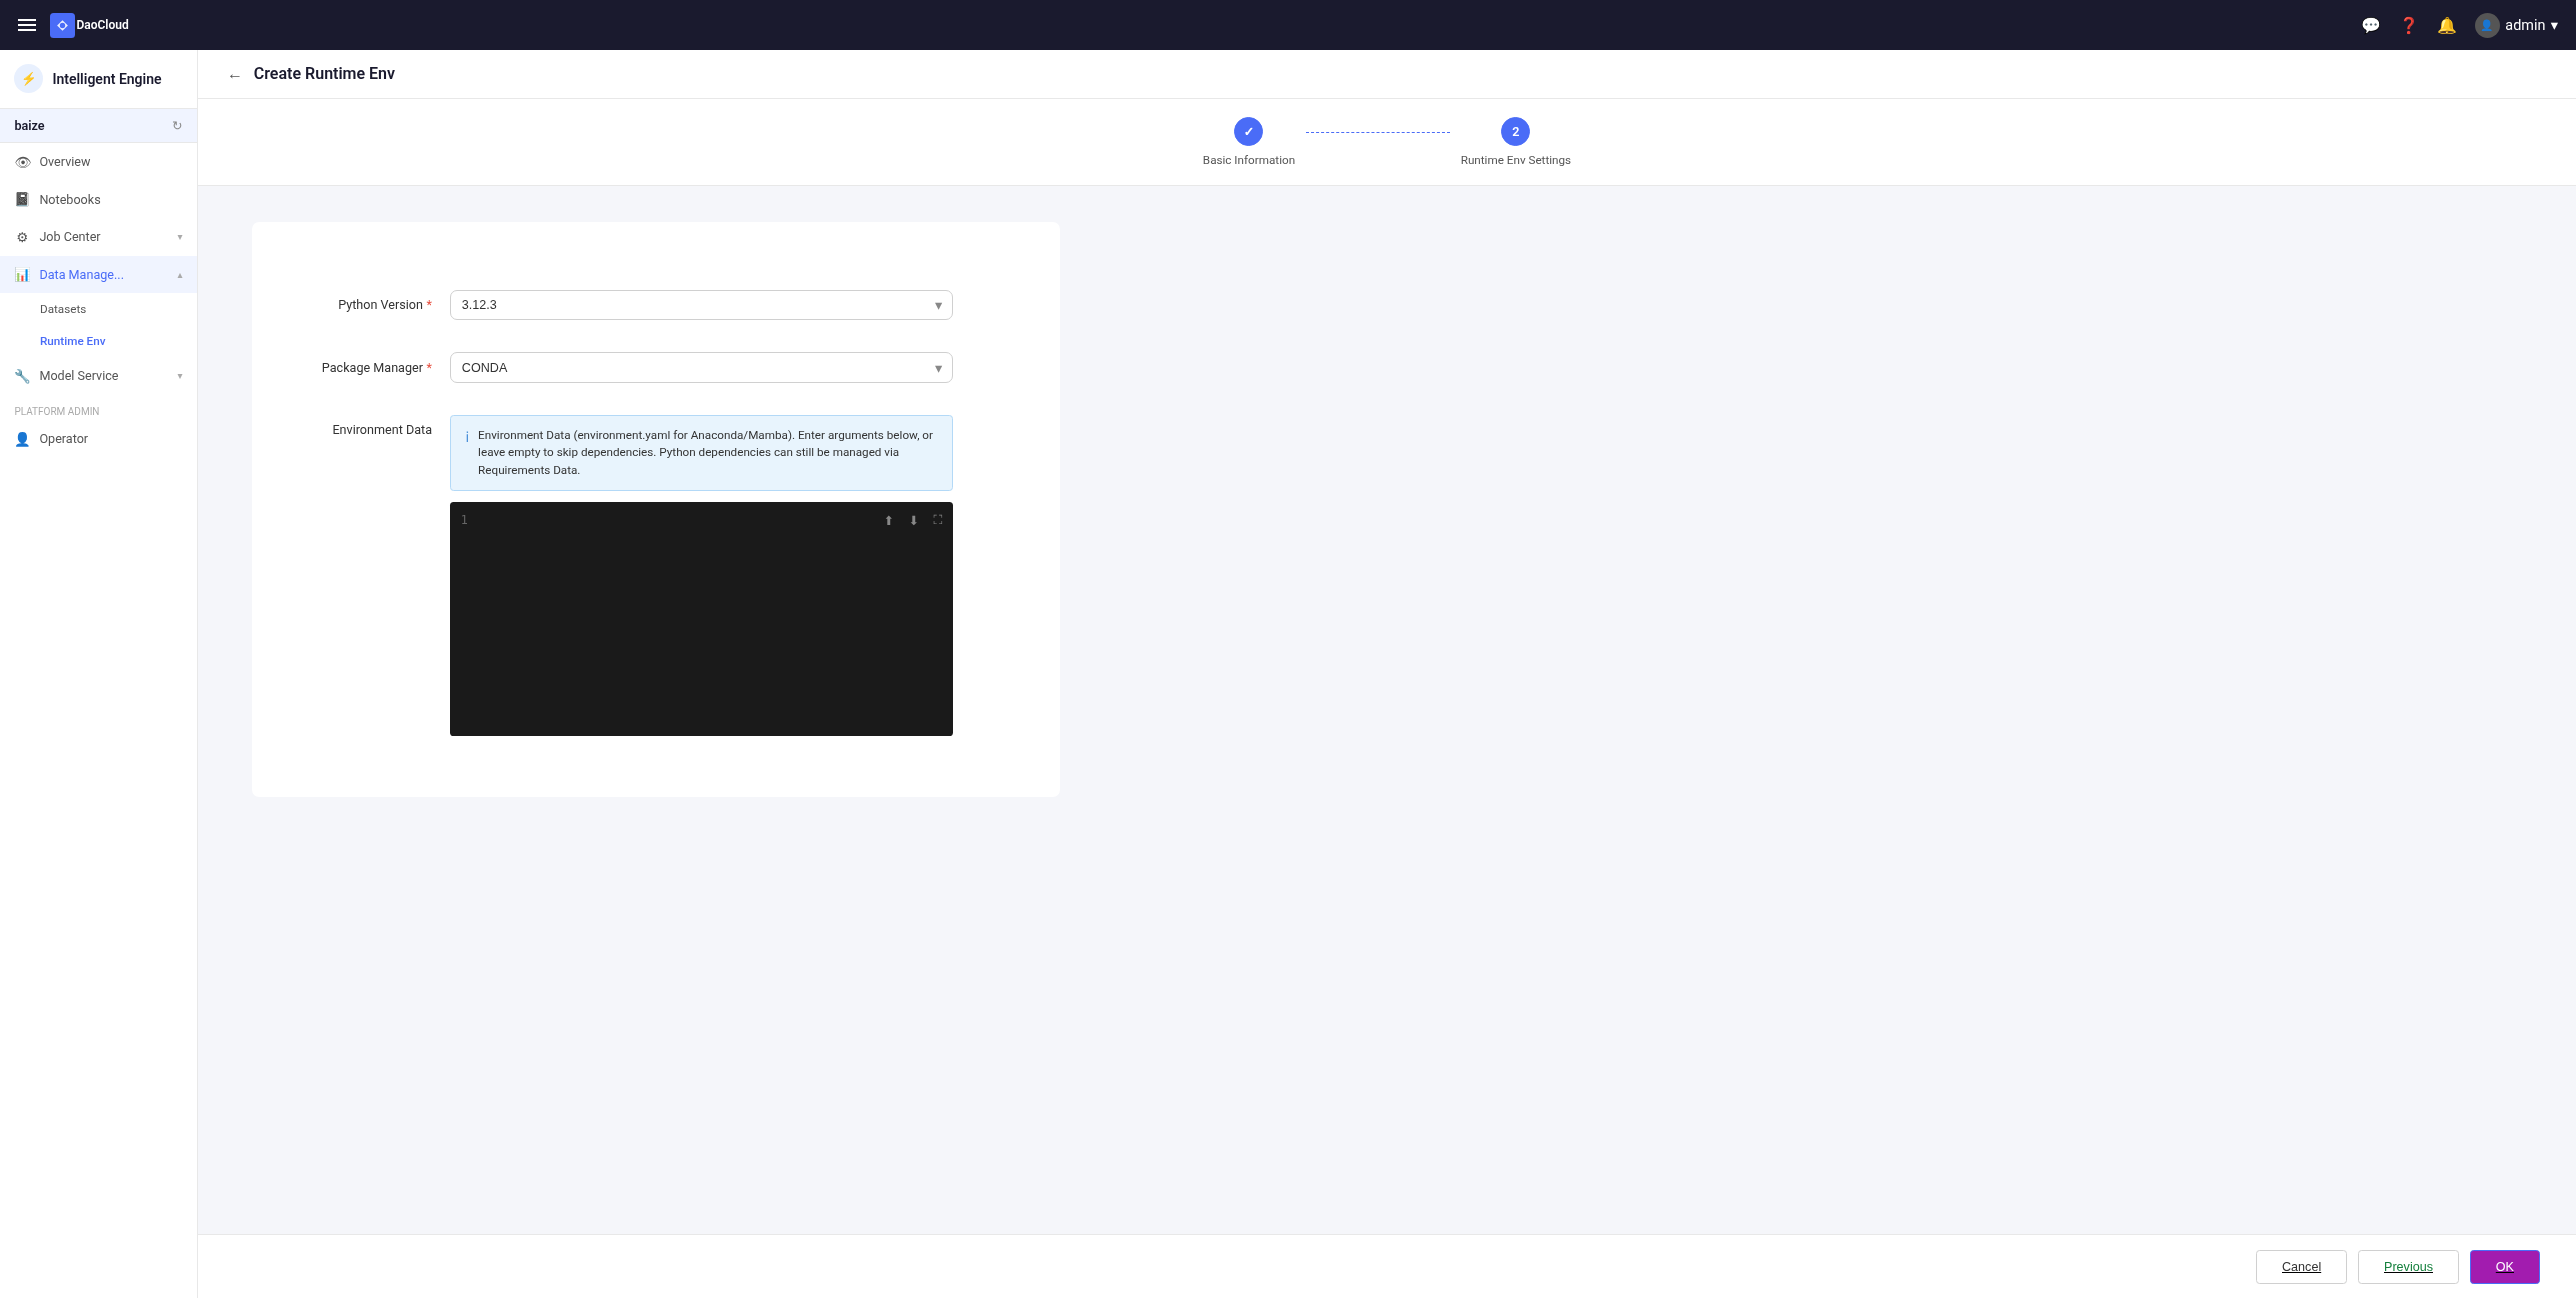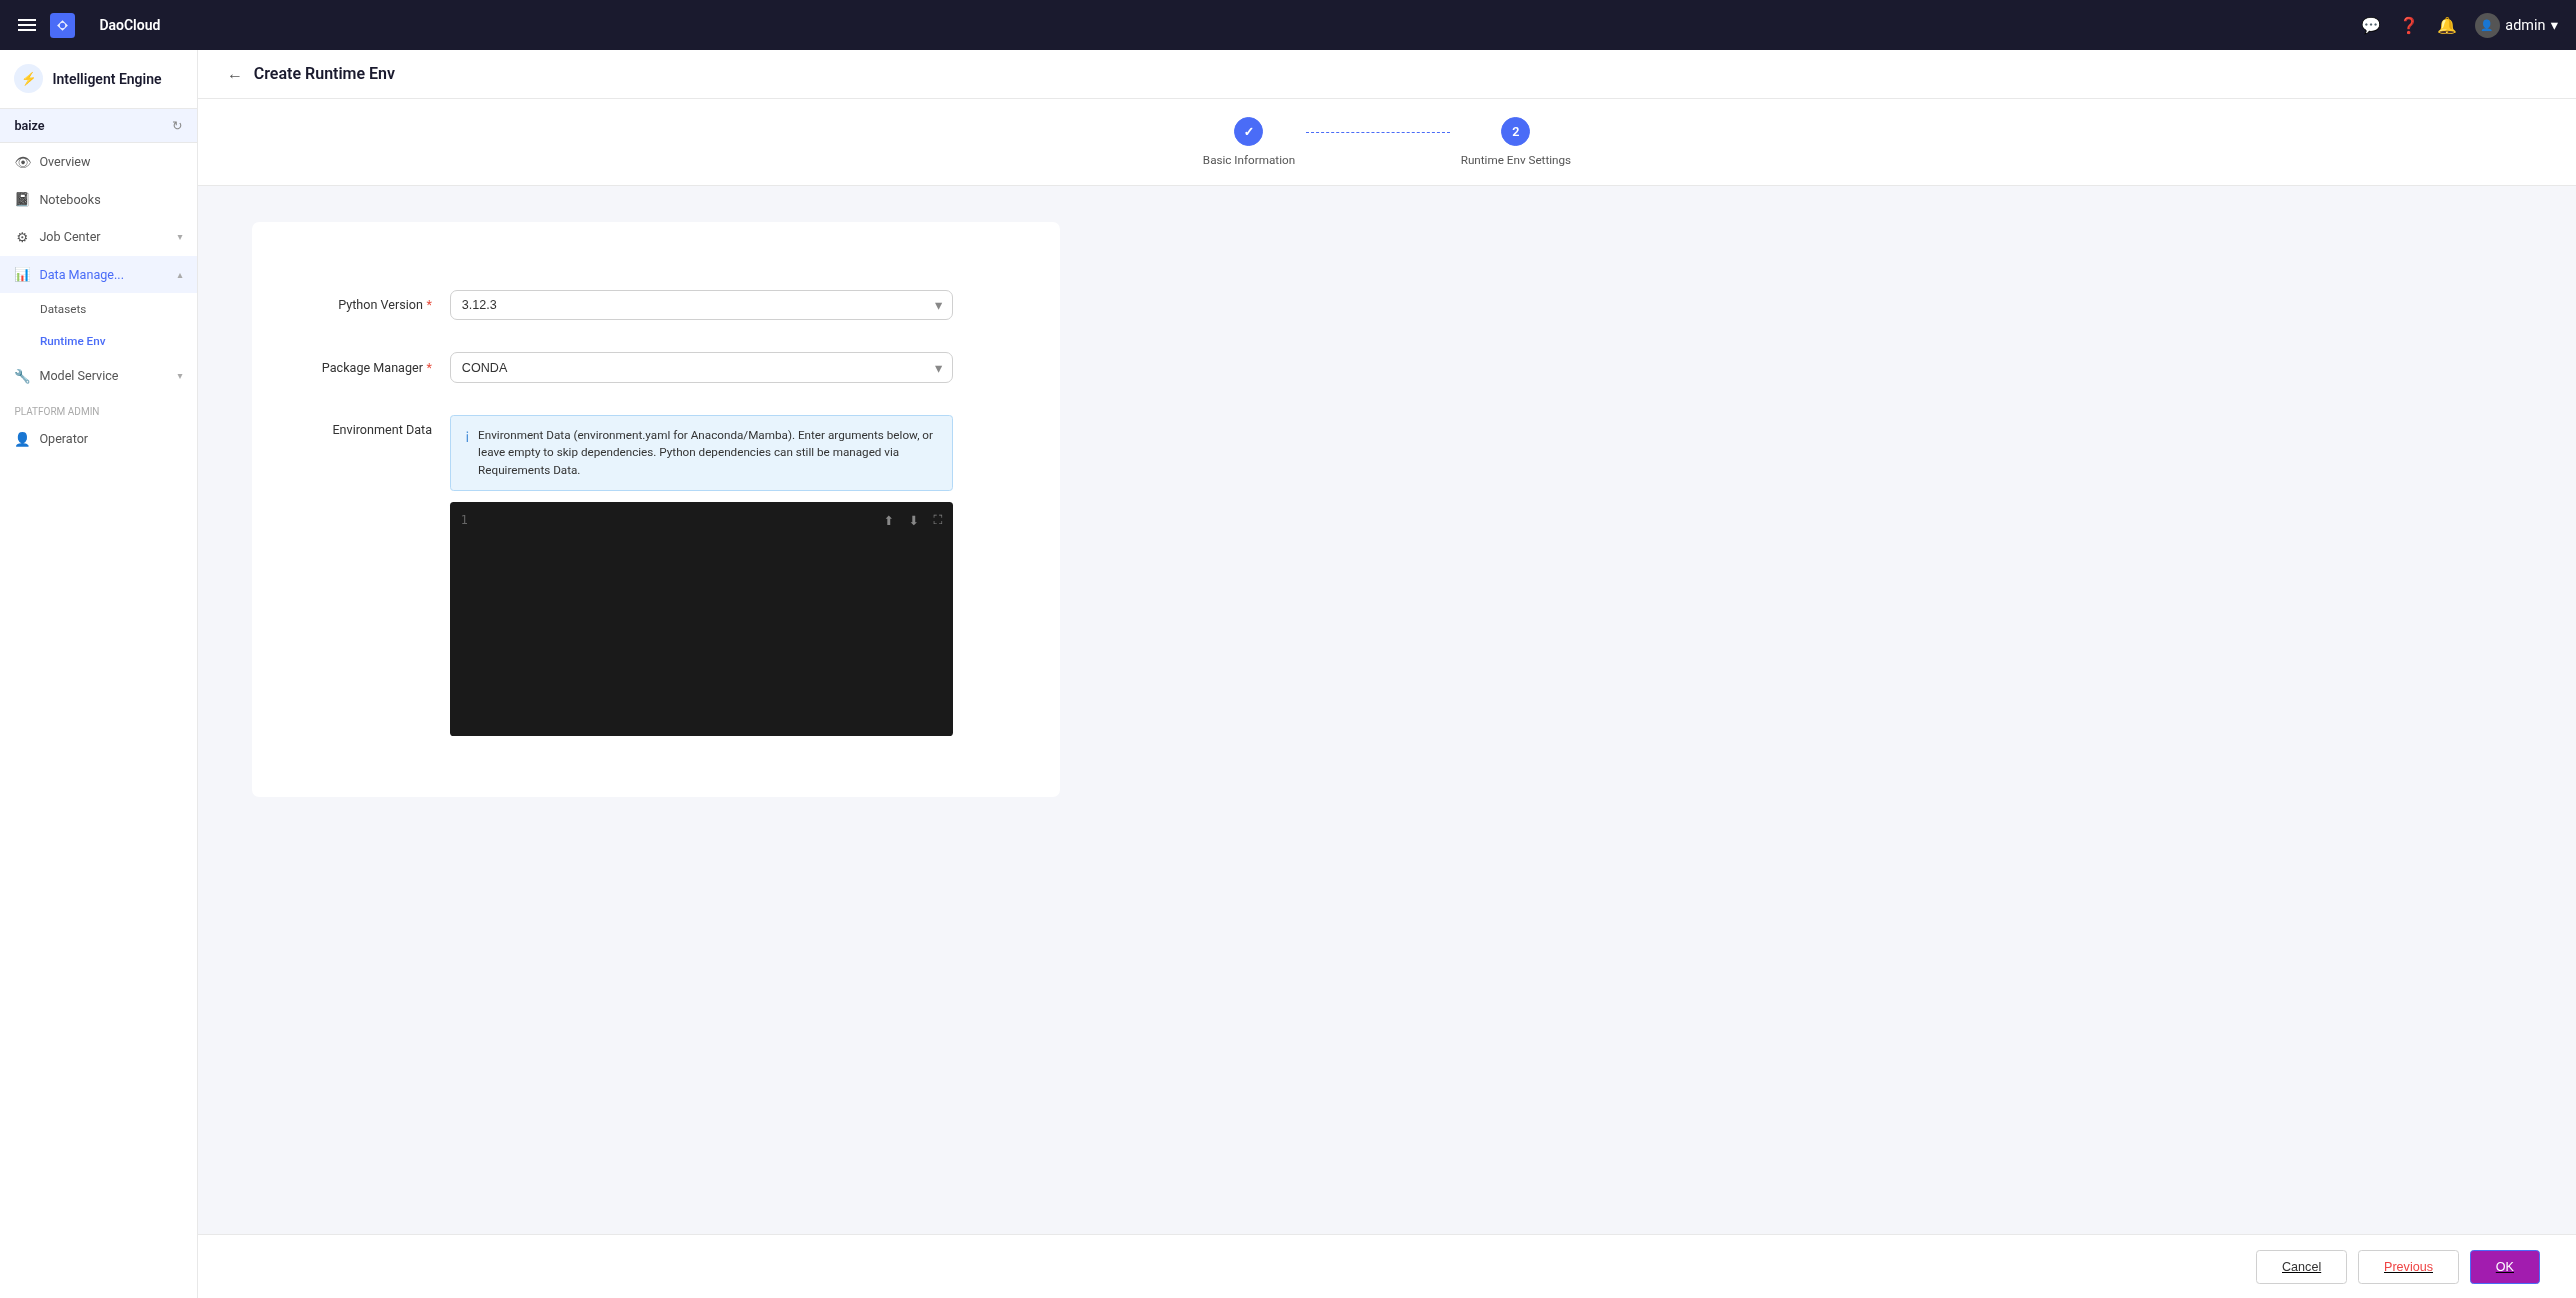--- a/index.html
+++ b/index.html
@@ -12,21 +12,21 @@
       display: flex;
       align-items: center;
       padding: 0 18px;
       flex-shrink: 0;
       color: white;
       justify-content: space-between;
     }
     .top-nav-left { display: flex; align-items: center; gap: 14.4px; }
     .hamburger { display: flex; flex-direction: column; gap: 3.6px; cursor: pointer; }
     .hamburger span { width: 18px; height: 1.8px; background: white; display: block; }
-    .brand { display: flex; align-items: center; gap: 24px; font-size: 14px; font-weight: 600; color: white; }
+    .brand { display: flex; align-items: center; gap: 1px; font-size: 12px; font-weight: 600; color: white; }
     .brand-logo { width: 25px; height: 25px; }
     .top-nav-right { display: flex; align-items: center; gap: 18px; }
     .nav-icon { color: #ccc; cursor: pointer; font-size: 16px; }
     .user-info { display: flex; align-items: center; gap: 5.4px; color: white; cursor: pointer; }
     .user-avatar { width: 25px; height: 25px; background: #555; border-radius: 50%; display: flex; align-items: center; justify-content: center; font-size: 10.8px; }
 
     
     .main-layout { display: flex; flex: 1; overflow: hidden; }
 
     
@@ -244,21 +244,21 @@
     .btn {
       padding: 9px 25px;
       border-radius: 3.6px;
       font-size: 12.6px;
       cursor: pointer;
       border: 0.9px solid transparent;
       font-weight: 500;
     }
     .btn-default { background: white; border-color: #d0d0d0; color: #333; }
     .btn-primary { background: #a21caf; color: white; border-color: #4a6cf7; }
-    .btn-secondary { background: white; border-color: #d0d0d0; color: #ef4444; }
+    .btn-secondary { background: white; border-color: #d0d0d0; color: #15803d; }
 
     
     ::-webkit-scrollbar { width: 5.4px; }
     ::-webkit-scrollbar-track { background: transparent; }
     ::-webkit-scrollbar-thumb { background: #d0d0d0; border-radius: 2.7px; }
   </style>
 </head>
 <body>
 
 <div class="top-nav">

